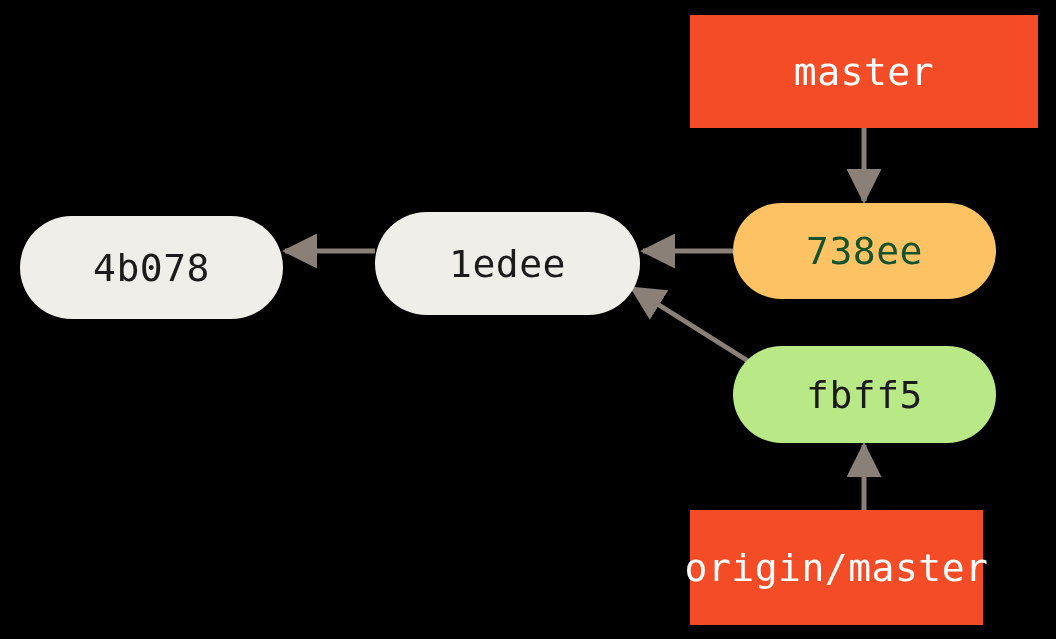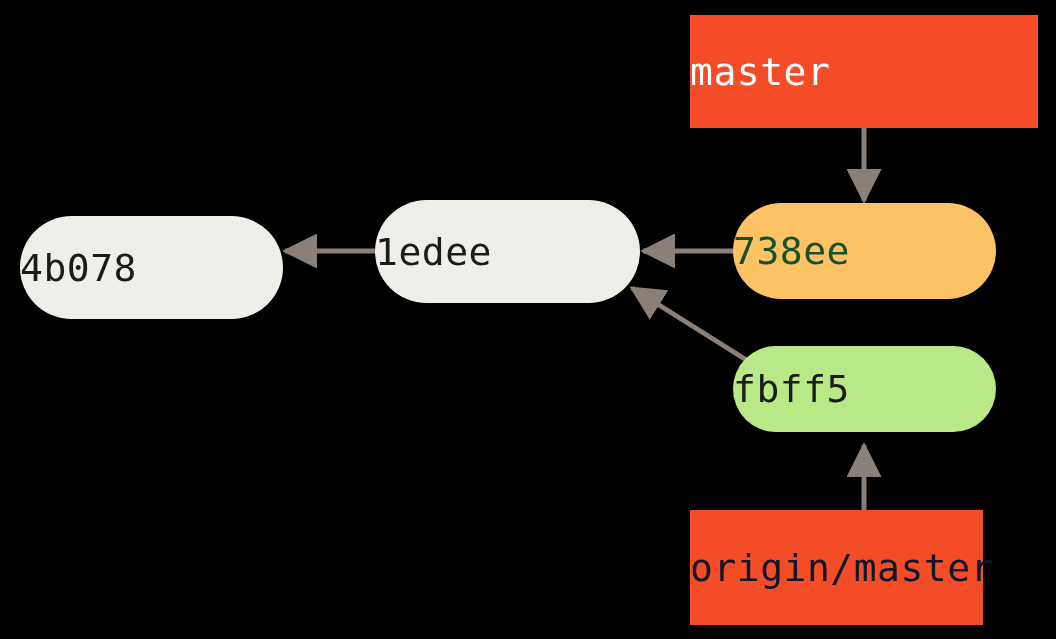--- a/index.html
+++ b/index.html
@@ -23,20 +23,21 @@
     left: 0;
     top: 0;
     width: 1056px;
     height: 639px;
     pointer-events: none;
   }
   .node {
     position: absolute;
     display: flex;
     align-items: center;
+    justify-content: center;
     box-sizing: border-box;
     text-align: center;
     white-space: pre;
     letter-spacing: 0.5px;
   }
   .commit {
     border-radius: 999px;
     color: #1b1b1b;
     font-size: 38px;
     font-family: "DejaVu Sans Mono", "Liberation Mono", monospace;
@@ -69,29 +70,29 @@
   </svg>
 
   <div class="node ref" style="left: 690px; top: 15px; width: 348px; height: 113px; background: rgb(244, 76, 38); color: rgb(255, 255, 255);">
     <span>master</span>
   </div>
 
   <div class="node commit" style="left: 20px; top: 216px; width: 263px; height: 103px; background: rgb(239, 238, 232); color: rgb(27, 27, 27);">
     <span>4b078</span>
   </div>
 
-  <div class="node commit" style="left: 375px; top: 200px; width: 265px; height: 103px; background: rgb(239, 238, 232); color: rgb(27, 27, 27);">
+  <div class="node commit" style="left: 375px; top: 212px; width: 265px; height: 103px; background: rgb(239, 238, 232); color: rgb(27, 27, 27);">
     <span>1edee</span>
   </div>
 
   <div class="node commit" style="left: 733px; top: 203px; width: 263px; height: 96px; background: rgb(252, 194, 99); color: #14532d;">
     <span>738ee</span>
   </div>
 
-  <div class="node commit" style="left: 733px; top: 346px; width: 263px; height: 86px; background: rgb(184, 233, 134); color: rgb(27, 27, 27);">
+  <div class="node commit" style="left: 733px; top: 346px; width: 263px; height: 97px; background: rgb(184, 233, 134); color: rgb(27, 27, 27);">
     <span>fbff5</span>
   </div>
 
-  <div class="node ref" style="left: 690px; top: 510px; width: 293px; height: 115px; background: rgb(244, 76, 38); color: #0f172a;">
+  <div class="node ref" style="left: 690px; top: 510px; width: 293px; height: 115px; background: rgb(244, 76, 38); color: #ffffff;">
     <span>origin/master</span>
   </div>
 
 </div>
 
 </body></html>

